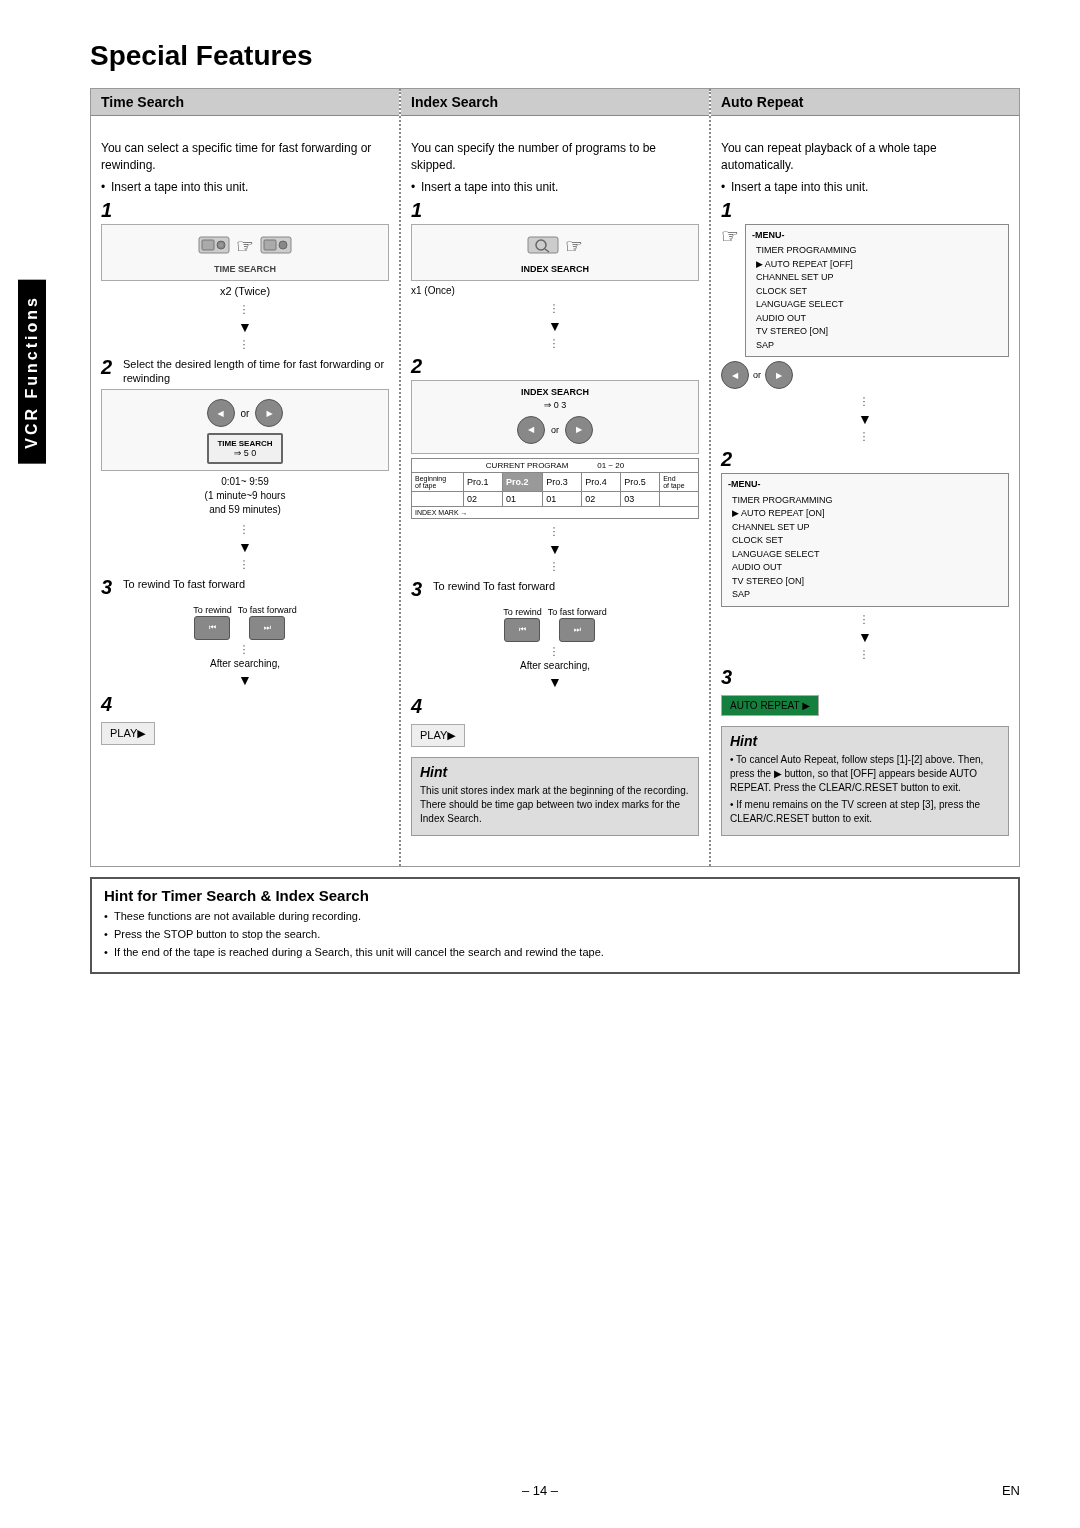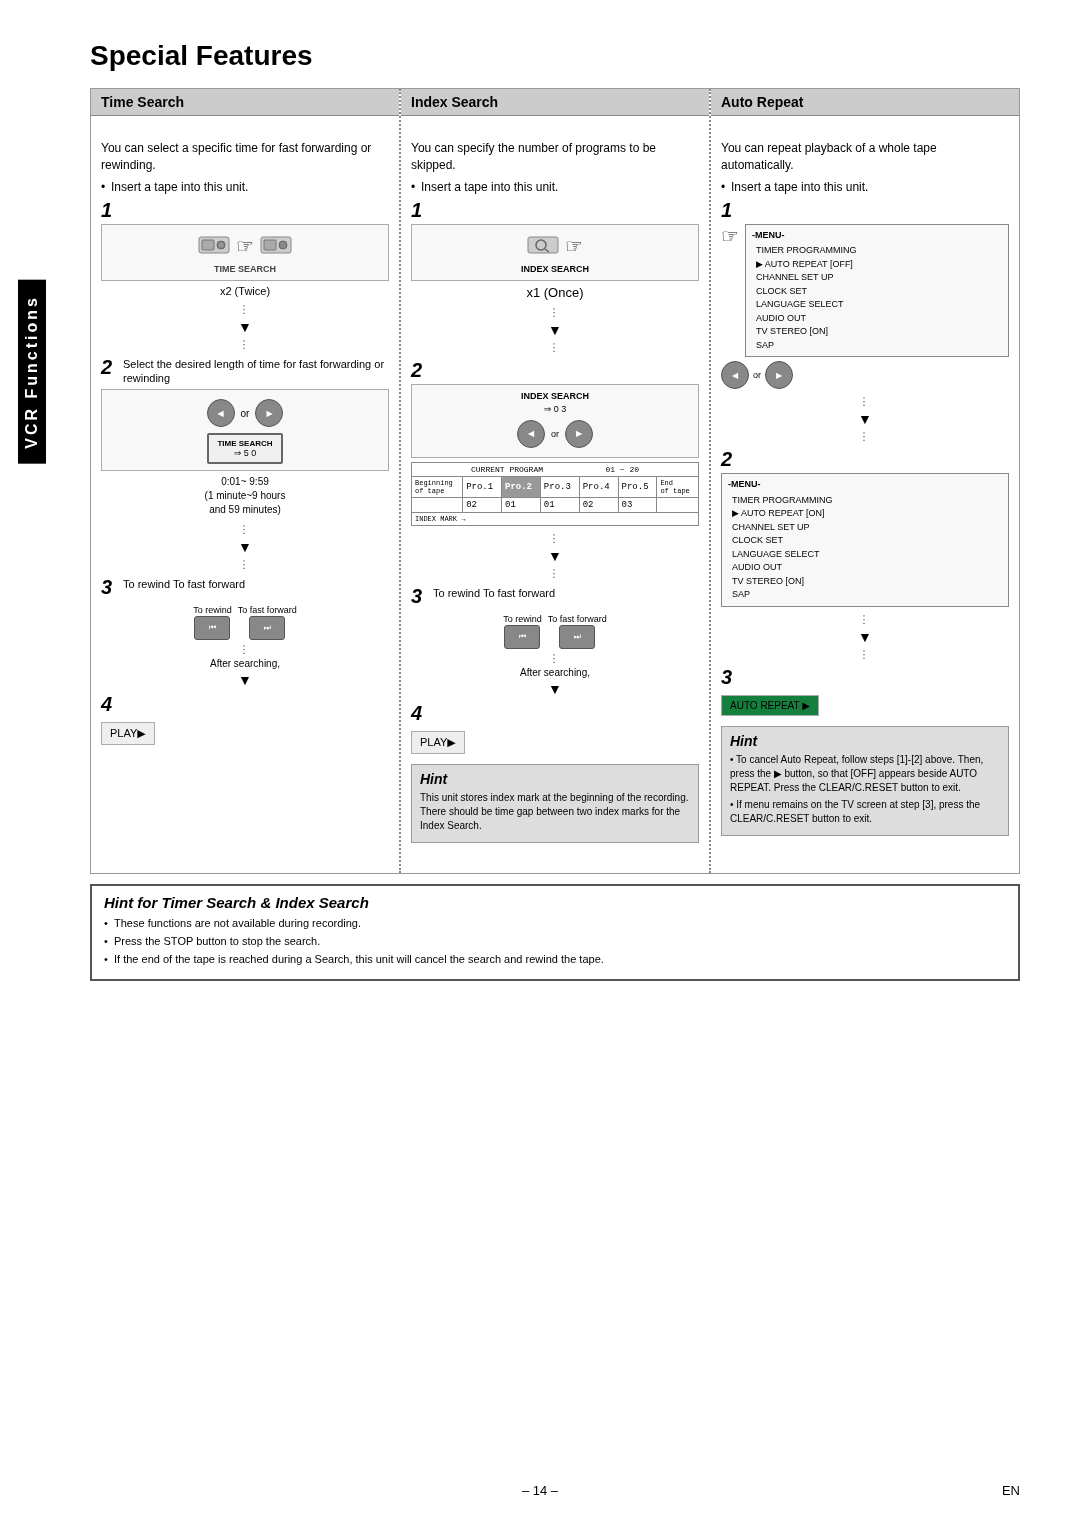--- a/index.html
+++ b/index.html
@@ -224,21 +224,20 @@
     
     .bottom-hint {
       border: 2px solid #555;
       padding: 8px 12px;
       margin-top: 10px;
       margin-left: 30px;
     }
 
     .bottom-hint .hint-title {
       font-weight: bold;
-      font-style: italic;
       font-size: 15px;
       margin-bottom: 6px;
     }
 
     .bottom-hint .bullet-item {
       font-size: 11px;
     }
 
     
     .footer {
@@ -430,42 +429,42 @@
                 <svg width="32" height="22" viewBox="0 0 32 22">
                   <rect x="1" y="3" width="30" height="16" rx="2" fill="#ccc" stroke="#888"></rect>
                   <circle cx="14" cy="11" r="5" fill="none" stroke="#666" stroke-width="1.5"></circle>
                   <line x1="18" y1="15" x2="22" y2="18" stroke="#666" stroke-width="1.5"></line>
                 </svg>
               </span>
               <span style="font-size:20px;">☞</span>
             </div>
             <div style="font-size:9px; font-weight:bold;">INDEX SEARCH</div>
           </div>
-          <div style="text-align:center; font-size:13px;">x1 (Once)</div>
+          <div style="font-size:10px;">x1 (Once)</div>
         </div>
 
         <div class="dotted-arrow">⋮</div>
         <div class="arrow-down">▼</div>
         <div class="dotted-arrow">⋮</div>
 
         <div class="step-section">
           <div class="step-row">
             <span class="step-num">2</span>
           </div>
           <div class="diagram-box">
             <div style="font-size:9px; font-weight:bold;">INDEX SEARCH</div>
             <div style="font-size:9px;">⇒ 0 3</div>
             <div class="diag-row">
               <span class="remote-btn">◀</span>
               <span style="font-size:9px;">or</span>
               <span class="remote-btn">▶</span>
             </div>
           </div>
 
-          <div style="margin: 0 0; font-size:9px;font-family:Liberation Mono, monospace;">
+          <div style="margin: 0 0; font-size:9px;">
             <table class="index-table">
               <tbody>
                   <tr>
                 <td colspan="7" style="text-align:center; font-size:8px;">CURRENT PROGRAM &nbsp;&nbsp;&nbsp;&nbsp;&nbsp;&nbsp;&nbsp;&nbsp;&nbsp;&nbsp;&nbsp; 01 ~ 20</td>
               </tr>
               <tr>
                 <td style="font-size:7px;">Beginning<br>of tape</td>
                 <td>Pro.1</td>
                 <td style="background:#999; color:white; font-weight:bold;">Pro.2</td>
                 <td>Pro.3</td>

